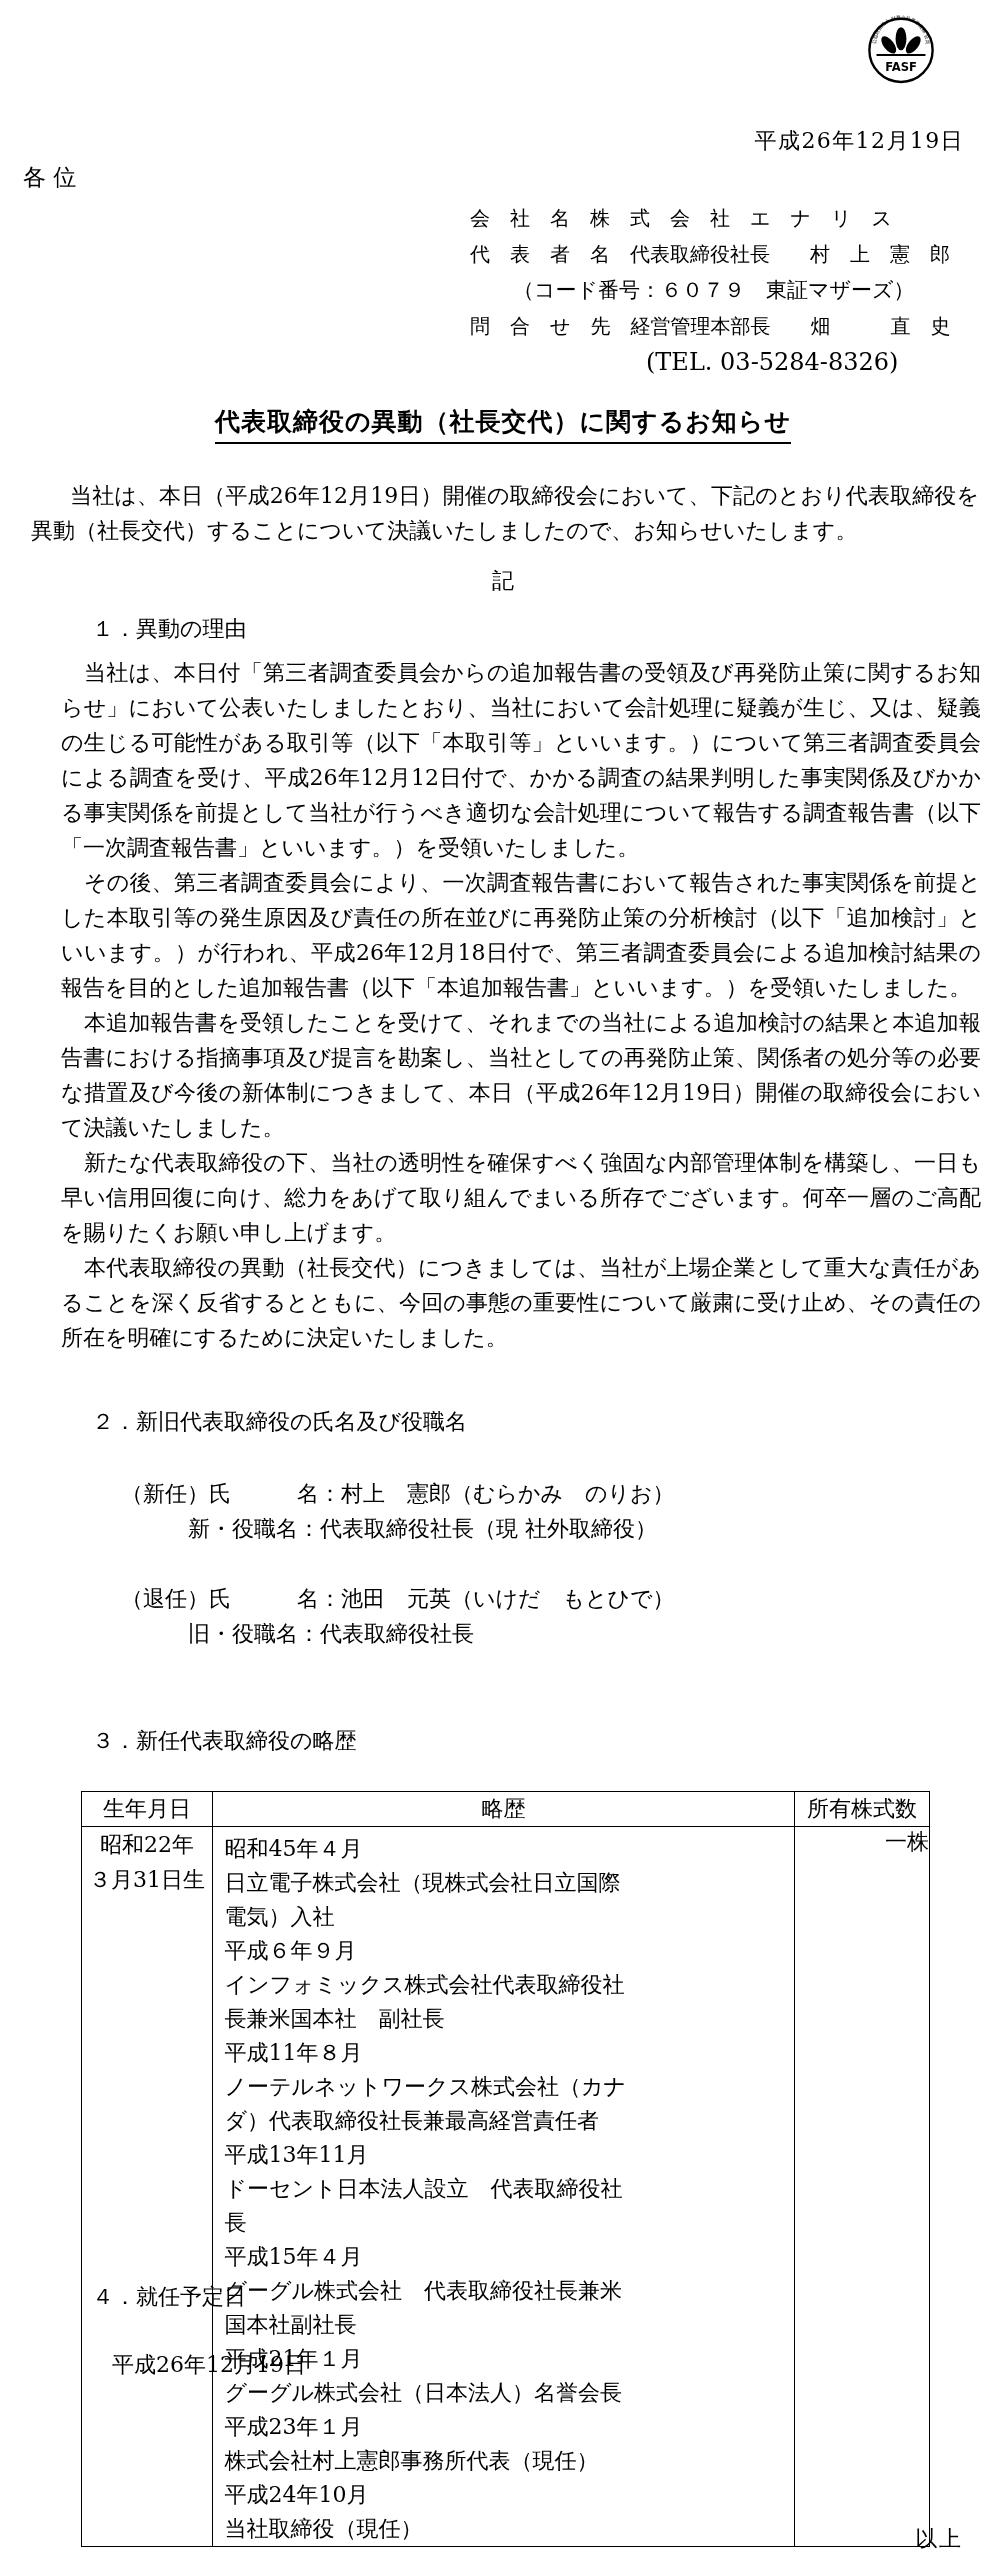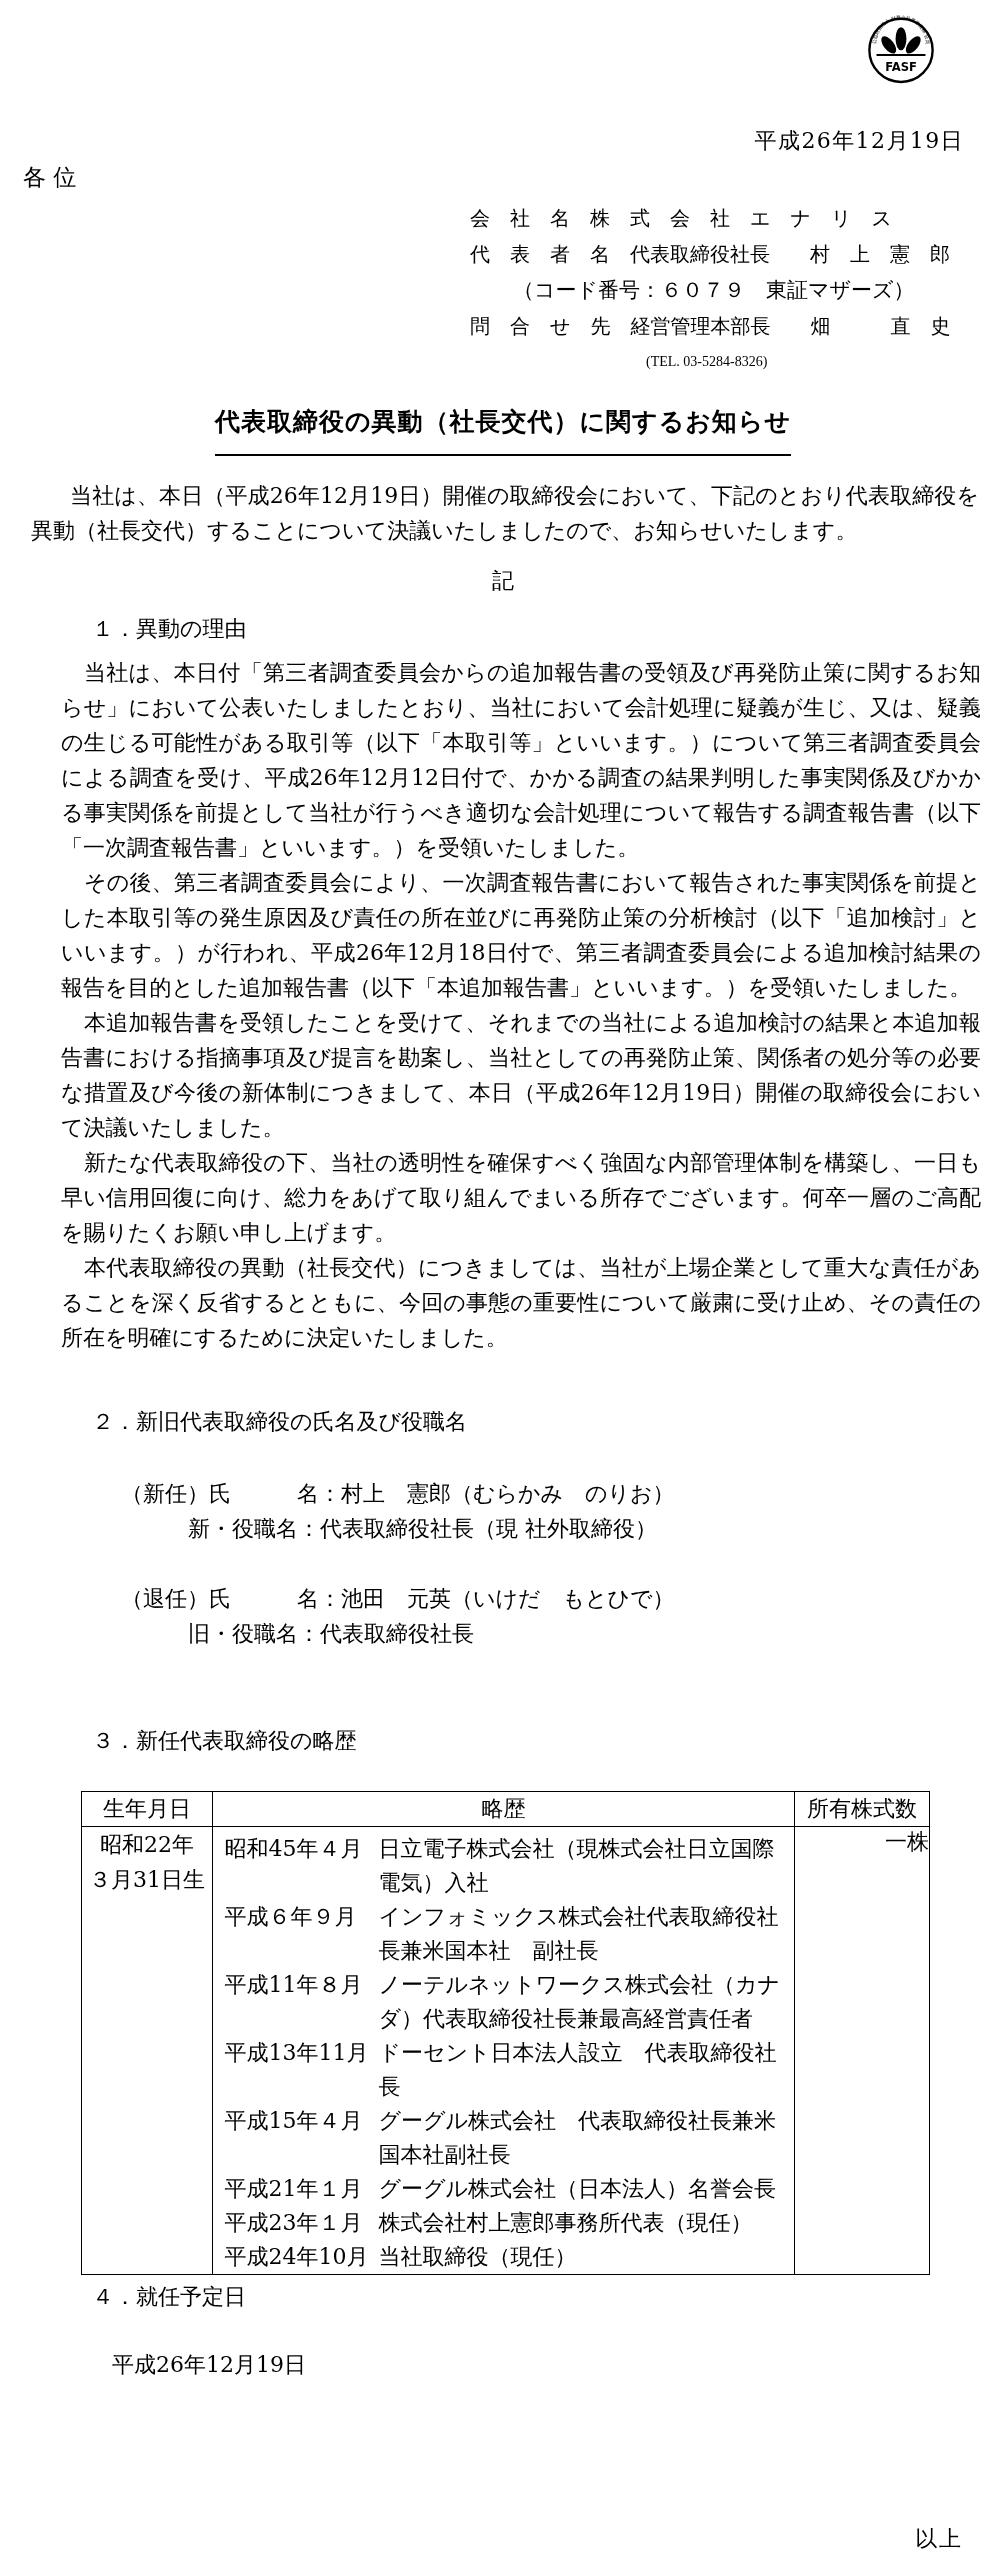--- a/index.html
+++ b/index.html
@@ -12,24 +12,24 @@
     font-family:"DejaVu Serif","Liberation Serif",serif;
     overflow:hidden;
   }
   
   .fasf-logo{position:absolute;left:867px;top:12.4px;width:68px;height:78px;}
   .date-line{position:absolute;top:126px;right:42px;font-size:22px;letter-spacing:1.4px;white-space:nowrap;}
   .salutation{position:absolute;top:162px;left:23px;font-size:23px;white-space:nowrap;}
   .company-block{position:absolute;top:200px;left:470px;width:466px;font-size:20px;line-height:36px;}
   .company-block .cline{white-space:nowrap;}
   .company-block .cline.indent1{margin-left:43px;font-size:21px;}
-  .company-block .cline.tel{margin-left:176px;font-size:14px;font-family:Liberation Serif, serif;}
+  .company-block .cline.tel{margin-left:176px;font-size:24px;}
   
   .doc-title{position:absolute;top:405px;left:0;width:100%;text-align:center;font-size:25px;font-weight:bold;letter-spacing:1px;}
-  .doc-title span{display:inline-block;border-bottom:2.4px solid #000;padding-bottom:16px;}
+  .doc-title span{display:inline-block;border-bottom:2.4px solid #000;padding-bottom:4px;}
   
   .intro{position:absolute;top:478px;left:31px;width:948px;font-size:22px;line-height:35px;text-indent:39px;text-align:justify;}
   .ki-marker{position:absolute;top:566px;left:0;width:100%;text-align:center;font-size:22px;}
   
   .sec-heading{position:absolute;font-size:22px;white-space:nowrap;margin-left:25px;}
   .s1-heading{top:614px;left:67px;}
   .s1-body{position:absolute;top:655px;left:61px;width:920px;}
   .s1-body p{margin:0;font-size:22px;line-height:35px;text-indent:23px;text-align:justify;}
   .s2-heading{top:1407px;left:67px;}
   .s2-block{position:absolute;top:1476px;left:121px;font-size:22px;line-height:35px;}
@@ -39,21 +39,21 @@
   
   .bio-table{position:absolute;top:1791px;left:81px;width:848px;border-collapse:collapse;table-layout:fixed;font-size:22px;}
   .bio-table th,.bio-table td{border:1.9px solid #000;padding:0;}
   .bio-table th{height:34px;font-weight:normal;text-align:center;font-size:22px;}
   .col-birth{width:131px;}
   .col-career{width:582px;}
   .col-shares{width:135px;}
   .bio-table td{vertical-align:top;height:406px;}
   .birth-cell{text-align:center;padding-top:4.8px;line-height:35px;}
   .career-cell-inner{padding:4.8px 11.4px 0 11.4px;}
-  .career-row{display:flex;line-height:34px;}
+  .career-row{display:flex;line-height:34px;flex-direction:column;}
   .career-date{width:154px;flex-shrink:0;white-space:nowrap;}
   .career-desc{width:405px;}
   .shares-cell{text-align:right;padding:4.8px 7.6px 0 0;}
   
   .s4-heading{top:2282px;left:67px;}
   .s4-date{position:absolute;top:2350px;left:112px;font-size:22px;white-space:nowrap;}
   .closing{position:absolute;top:2524px;right:43px;font-size:22px;letter-spacing:1.9px;white-space:nowrap;}
   .fasf-label{font-family:"DejaVu Sans","Liberation Sans",sans-serif;font-weight:bold;}
 </style>
 </head>

